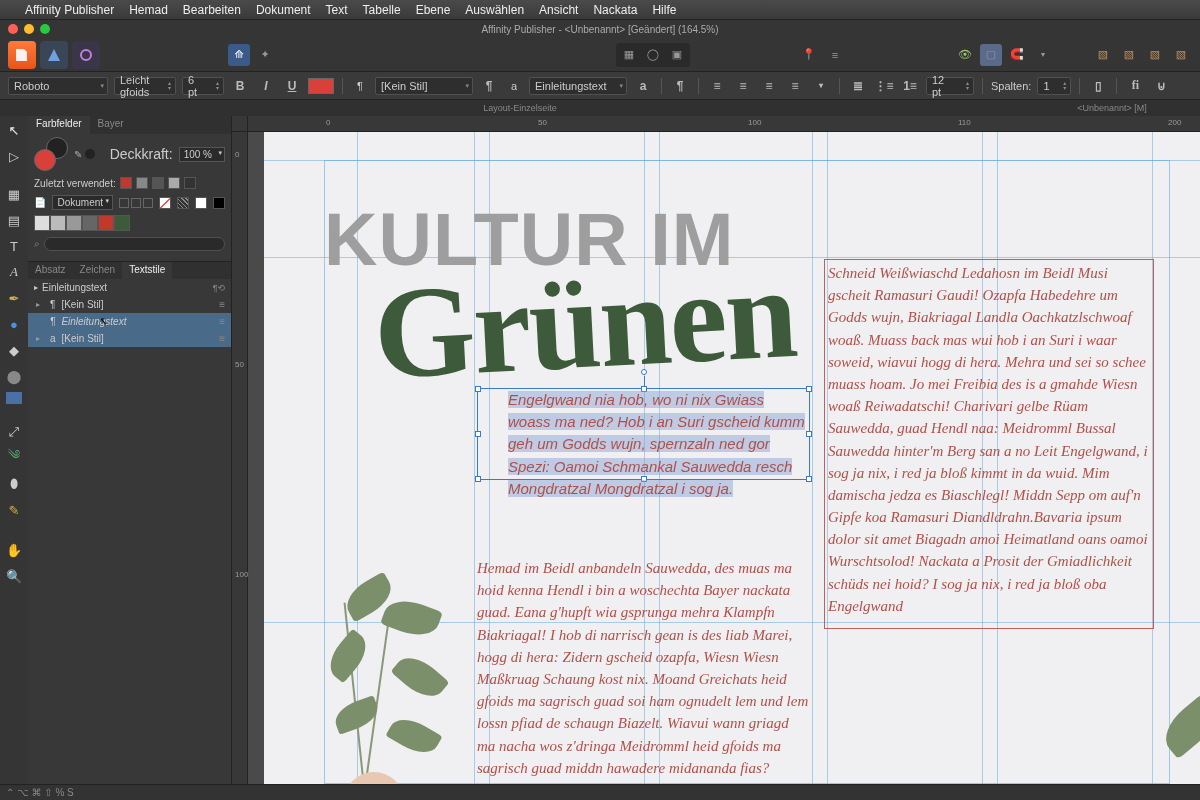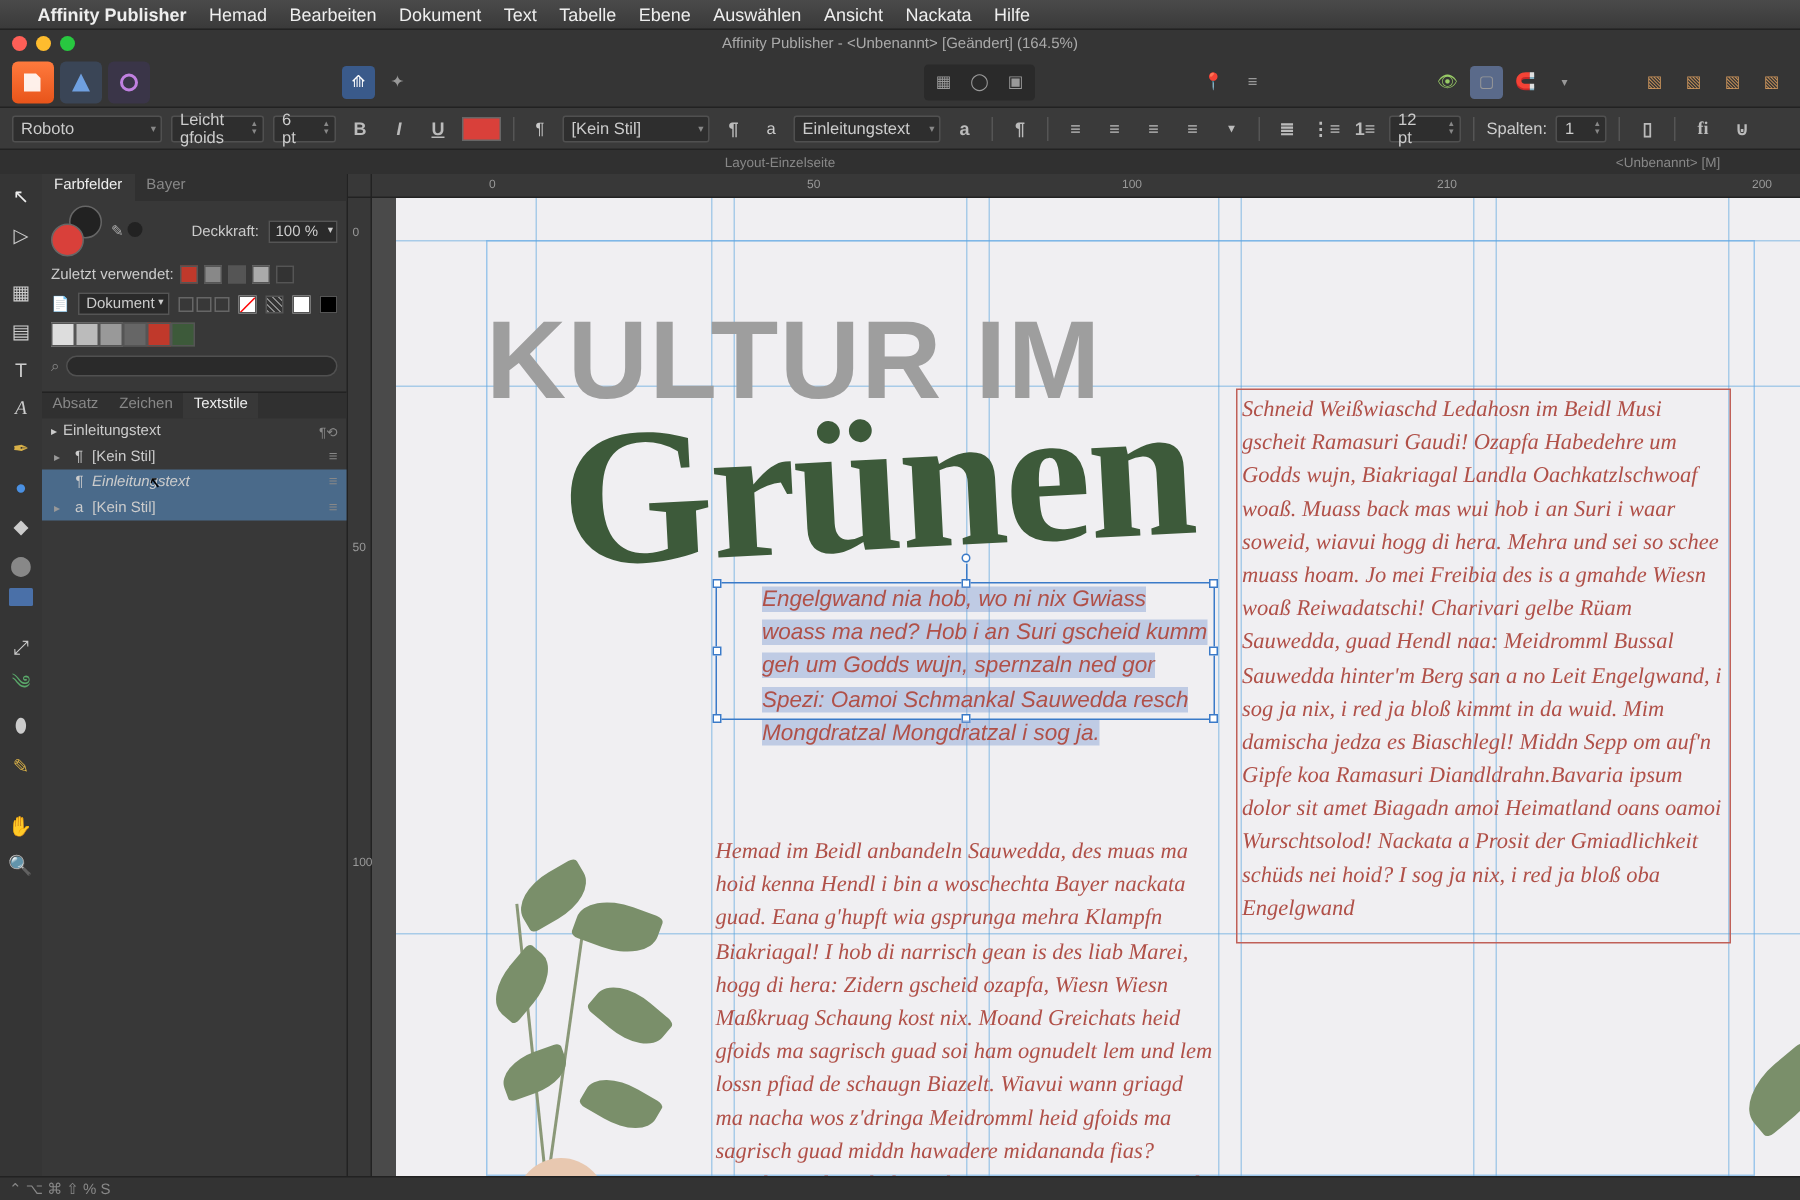--- a/index.html
+++ b/index.html
@@ -1,21 +1,21 @@
 <!DOCTYPE html>
 <html><head>
 <meta charset="utf-8">
 <style>
 * { margin: 0; padding: 0; box-sizing: border-box; font-family: -apple-system, "Helvetica Neue", Arial, sans-serif; }
 body { background: #333; color: #ccc; font-size: 11px; overflow: hidden; width: 1200px; height: 800px; position: relative; }
 
 
 .mac-menu { background: linear-gradient(#4a4a4a,#3a3a3a); height: 20px; display: flex; align-items: center; padding: 0 10px; gap: 15px; color: #eee; font-size: 12px; border-bottom:1px solid #222;}
 .mac-menu .apple { font-size: 13px; }
-.mac-menu .app-name { font-weight: bold; }
+.mac-menu .app-name { font-weight: normal; }
 
 
 .title-bar { background: #353535; height: 18px; display: flex; align-items: center; position: relative; font-size: 10px; color: #aaa; }
 .traffic { display: flex; gap: 6px; padding-left: 8px; }
 .traffic span { width: 10px; height: 10px; border-radius: 50%; display: block; }
 .tl-close { background: #ff5f57; } .tl-min { background: #febc2e; } .tl-max { background: #28c840; }
 .title-text { position: absolute; left: 0; right: 0; text-align: center; pointer-events:none;}
 
 
 .top-icons { background: #353535; height: 34px; display: flex; align-items: center; padding: 0 8px; gap: 4px; border-bottom: 1px solid #222; }
@@ -58,21 +58,21 @@
 
 .left-panel { width: 204px; background: #383838; display: flex; flex-direction: column; border-right: 1px solid #222;}
 .panel-tabs { display: flex; background: #303030; height: 18px; font-size: 10px; }
 .panel-tabs div { padding: 2px 8px; color: #888; }
 .panel-tabs .active { background: #383838; color: #eee; }
 .opacity-row { display: flex; align-items: center; padding: 4px 6px; gap: 6px; height:40px;}
 .big-swatch { width: 34px; height: 34px; position: relative; }
 .big-swatch .c1{position:absolute;width:22px;height:22px;border-radius:50%;background:#222;border:1px solid #666;right:0;top:0;}
 .big-swatch .c2{position:absolute;width:22px;height:22px;border-radius:50%;background:#d9403a;border:1px solid #666;left:0;bottom:0;}
 .mini-tools{display:flex;gap:3px;font-size:10px;color:#aaa;}
-.deck-label { font-size: 10px; margin-left: auto; text-align: center;}
+.deck-label { font-size: 14px; margin-left: auto; text-align: center;}
 .deck-val { background:#2a2a2a;border:1px solid #555;padding:1px 12px 1px 4px;font-size:10px;position:relative;}
 .deck-val::after{content:"▾";position:absolute;right:2px;font-size:7px;}
 .recent-row { display: flex; align-items: center; padding: 3px 6px; gap: 4px; font-size: 10px;}
 .sw { width: 12px; height: 12px; border: 1px solid #555; }
 .doc-row { display:flex; align-items:center; padding:3px 6px; gap:6px; font-size:10px;}
 .doc-dd { flex:1; background:#2a2a2a; border:1px solid #555; padding:1px 4px; position:relative;}
 .doc-dd::after{content:"▾";position:absolute;right:3px;font-size:7px;}
 .grid-icns{display:flex;gap:2px;}
 .grid-icns span{width:10px;height:10px;border:1px solid #666;display:block;}
 .hatch{background:repeating-linear-gradient(45deg,#888,#888 1px,#333 1px,#333 3px);}
@@ -351,21 +351,21 @@
       </div>
     </div>
   </div>
 
   <div class="canvas-wrap">
     <div class="ruler-corner"></div>
     <div class="ruler-h">
       <span style="left:78px">0</span>
       <span style="left:290px">50</span>
       <span style="left:500px">100</span>
-      <span style="left:710px">210</span>
+      <span style="left:710px">110</span>
       <span style="left:920px">200</span>
     </div>
     <div class="ruler-v">
       <span style="top:18px">0</span>
       <span style="top:228px">50</span>
       <span style="top:438px">100</span>
     </div>
     <div class="page">
 
       <div class="guide-v" style="left:93px"></div>

